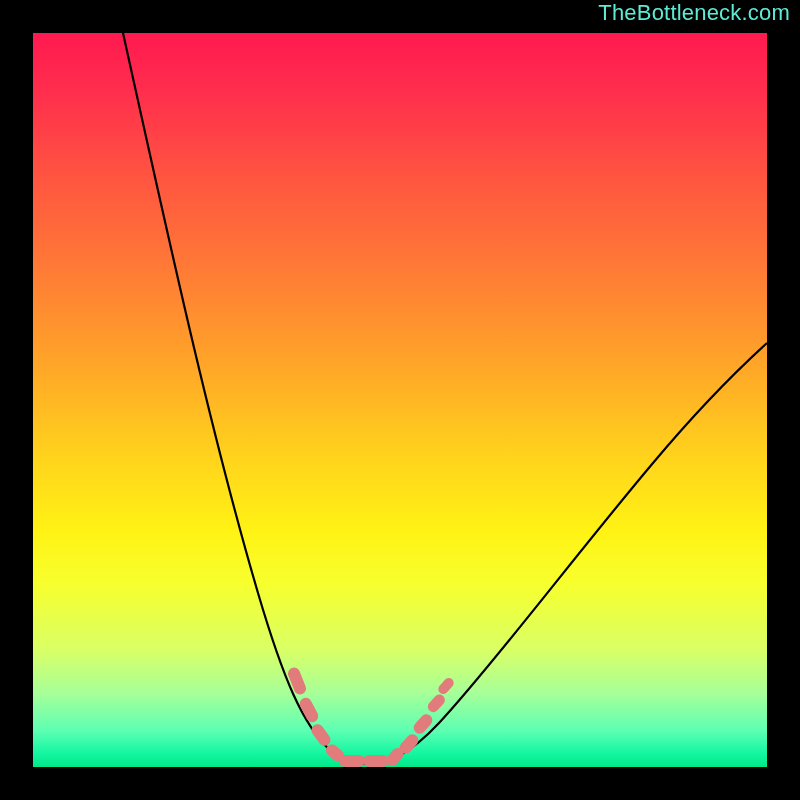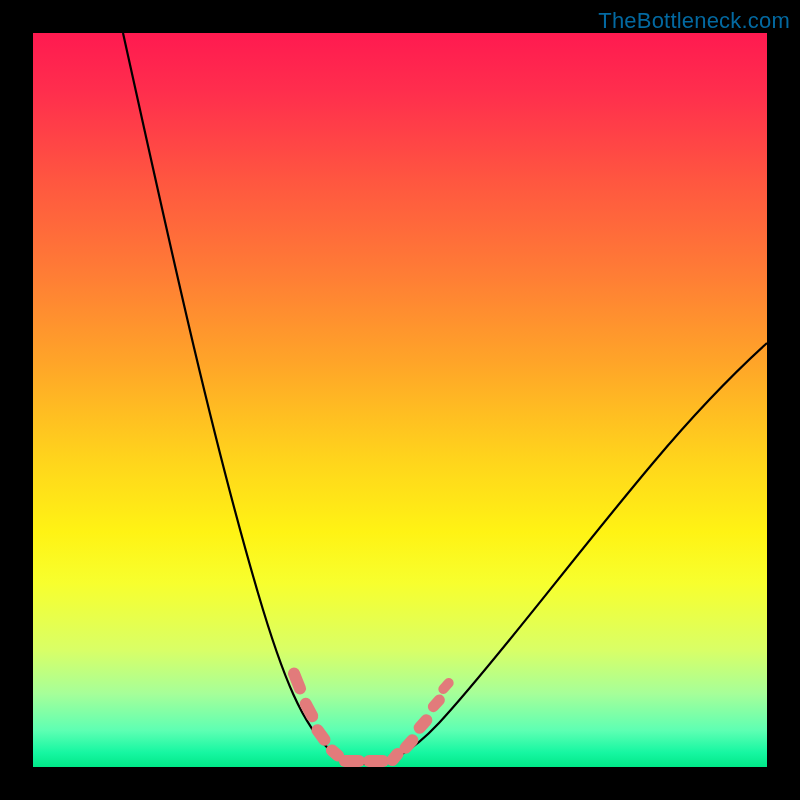--- a/index.html
+++ b/index.html
@@ -5,26 +5,26 @@
   * { margin: 0; padding: 0; box-sizing: border-box; }
   html, body { width: 800px; height: 800px; overflow: hidden; background: #000; }
   .frame {
     position: relative;
     width: 800px;
     height: 800px;
     background: #000;
   }
   .watermark {
     position: absolute;
-    top: 8px;
+    top: 0;
     right: 10px;
     font-family: Arial, Helvetica, sans-serif;
     font-size: 22px;
     font-weight: 500;
-    color: #0369a1;
+    color: #5eead4;
     letter-spacing: 0.2px;
     z-index: 10;
   }
   .plot {
     position: absolute;
     left: 33px;
     top: 33px;
     width: 734px;
     height: 734px;
   }

